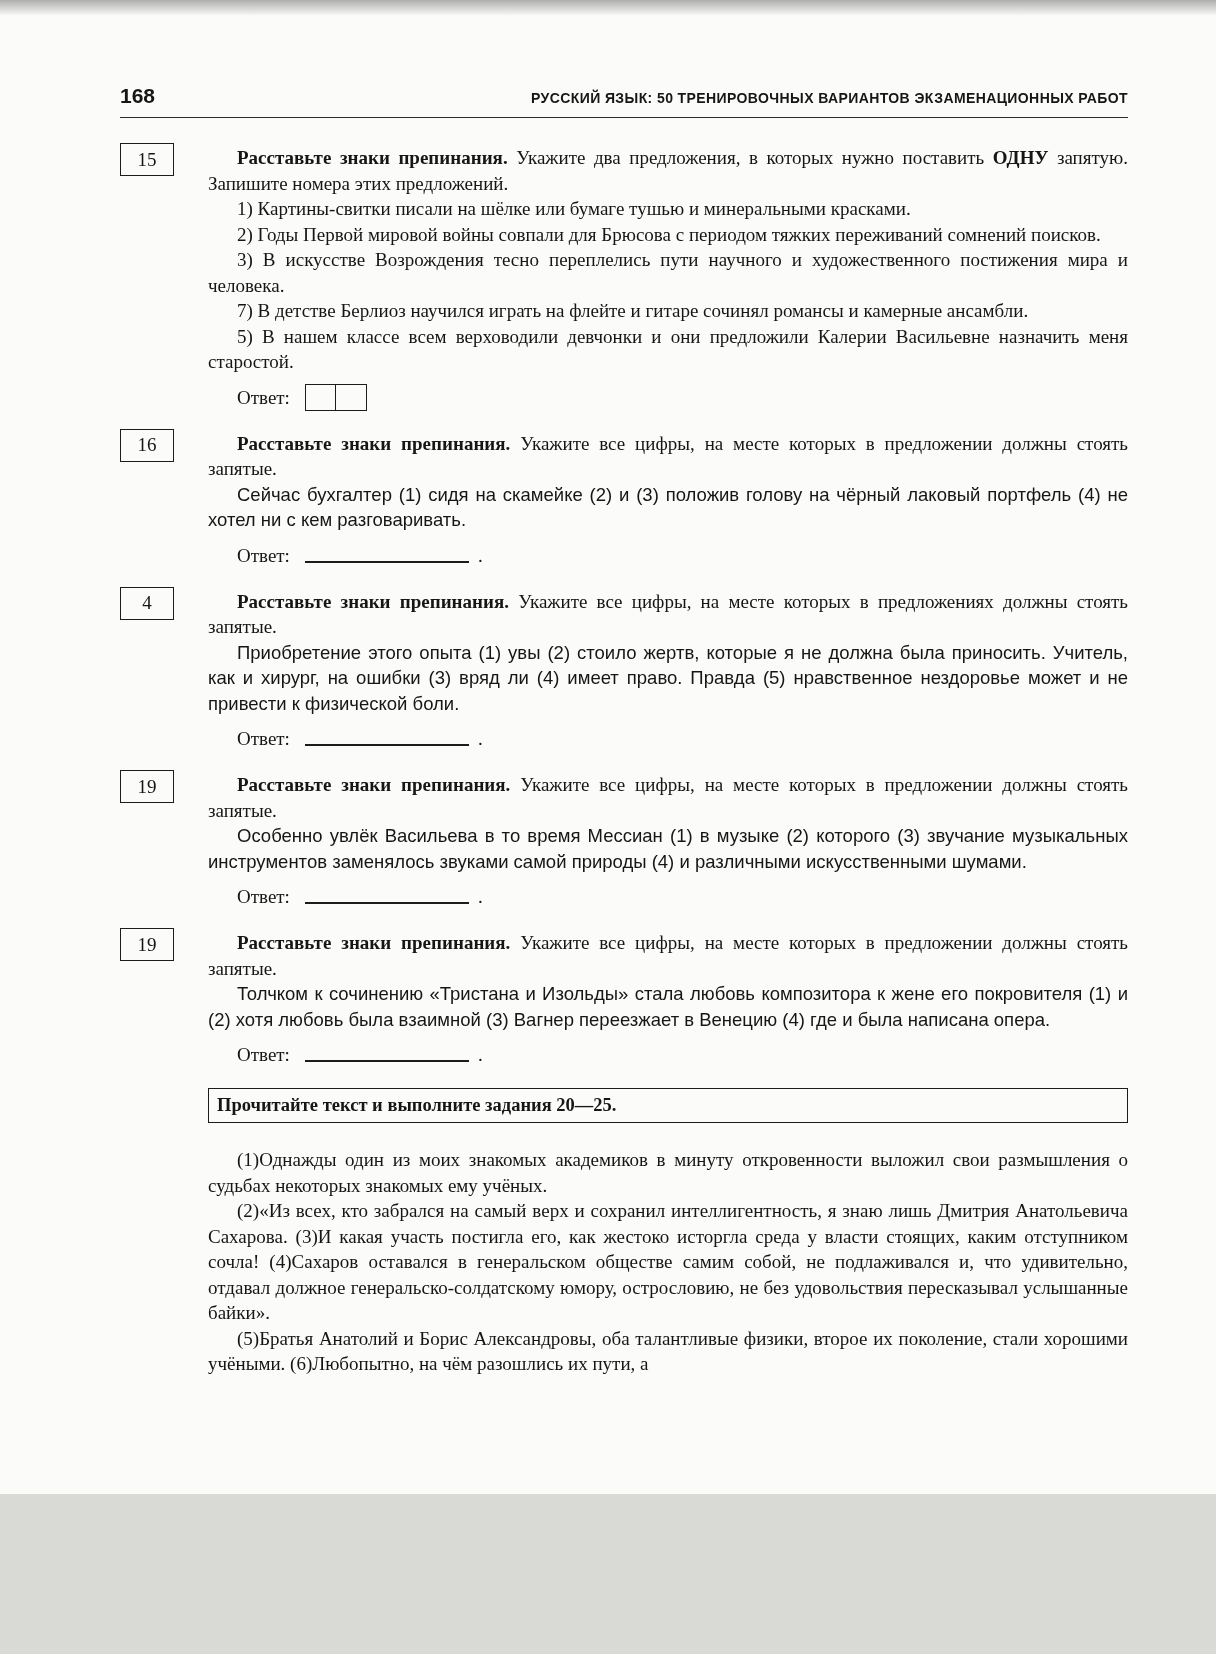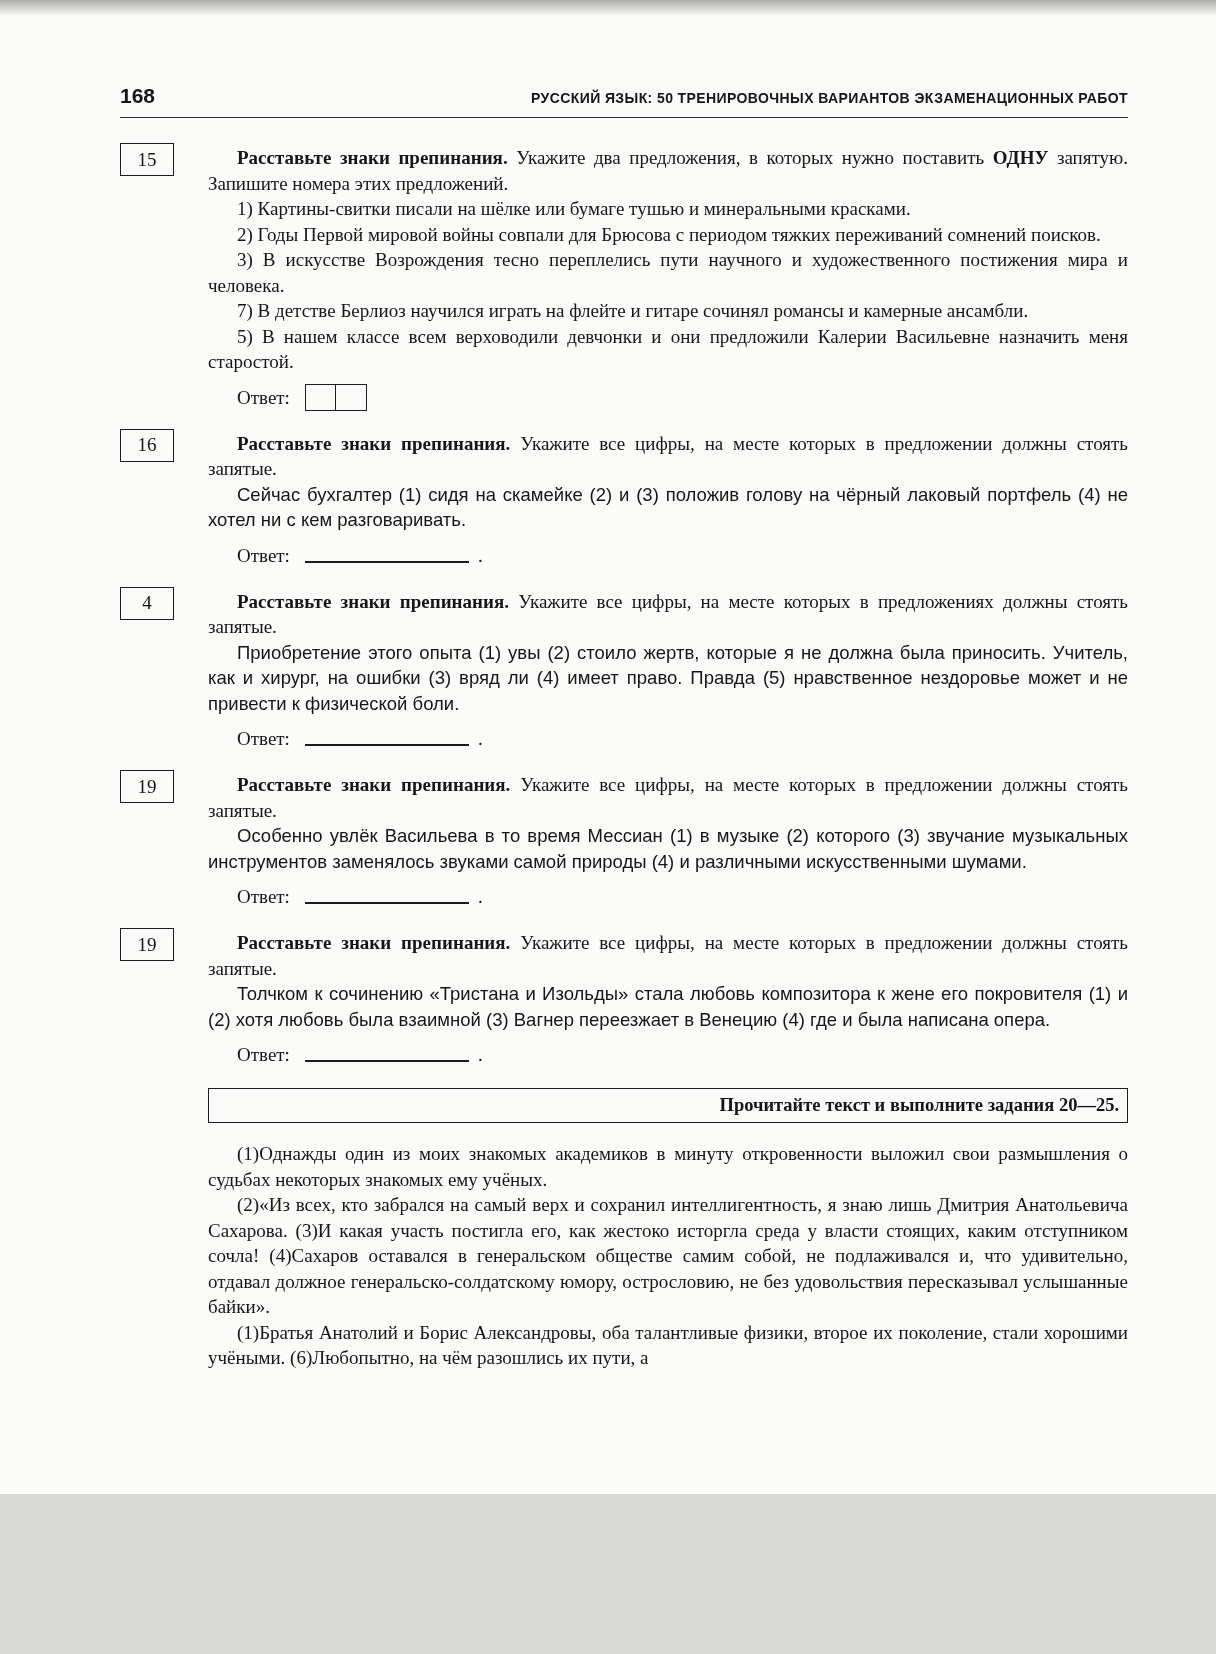--- a/index.html
+++ b/index.html
@@ -62,24 +62,24 @@
   .answer-cell { width:31px; height:27px; border:1.7px solid #1c1c1c; background:#fbfbf9; }
   .answer-cell + .answer-cell { border-left:none; }
   .answer-line {
     display:inline-block; width:164px; height:15px;
     border-bottom:2.2px solid #1c1c1c;
     margin-right:9px;
   }
   .reading { margin-left:88px; margin-top:4px; }
   .read-box {
     border:1.7px solid #1c1c1c;
-    text-align:right;
+    text-align:left;
     font-weight:700; font-size:18.5px;
     padding:6px 8px;
-    margin-bottom:18px;
+    margin-bottom:24px;
   }
 </style>
 </head>
 <body>
 
 <div class="page">
   <div class="scan-edge"></div>
 
   <header class="page-header">
     <span class="page-number">168</span>
@@ -177,15 +177,15 @@
       </div>
     </div>
   </section>
 
   <section class="reading">
     <div class="read-box">
       <span>Прочитайте текст и выполните задания 20—25.</span>
     </div>
     <p class="t">(1)Однажды один из моих знакомых академиков в минуту откровенности выложил свои размышления о судьбах некоторых знакомых ему учёных.</p>
     <p class="t">(2)«Из всех, кто забрался на самый верх и сохранил интеллигентность, я знаю лишь Дмитрия Анатольевича Сахарова. (3)И какая участь постигла его, как жестоко исторгла среда у власти стоящих, каким отступником сочла! (4)Сахаров оставался в генеральском обществе самим собой, не подлаживался и, что удивительно, отдавал должное генеральско-солдатскому юмору, острословию, не без удовольствия пересказывал услышанные байки».</p>
-    <p class="t">(1)Братья Анатолий и Борис Александровы, оба талантливые физики, второе их поколение, стали хорошими учёными. (6)Любопытно, на чём разошлись их пути, а</p>
+    <p class="t">(5)Братья Анатолий и Борис Александровы, оба талантливые физики, второе их поколение, стали хорошими учёными. (6)Любопытно, на чём разошлись их пути, а</p>
   </section>
 </div>
 
 </body></html>

